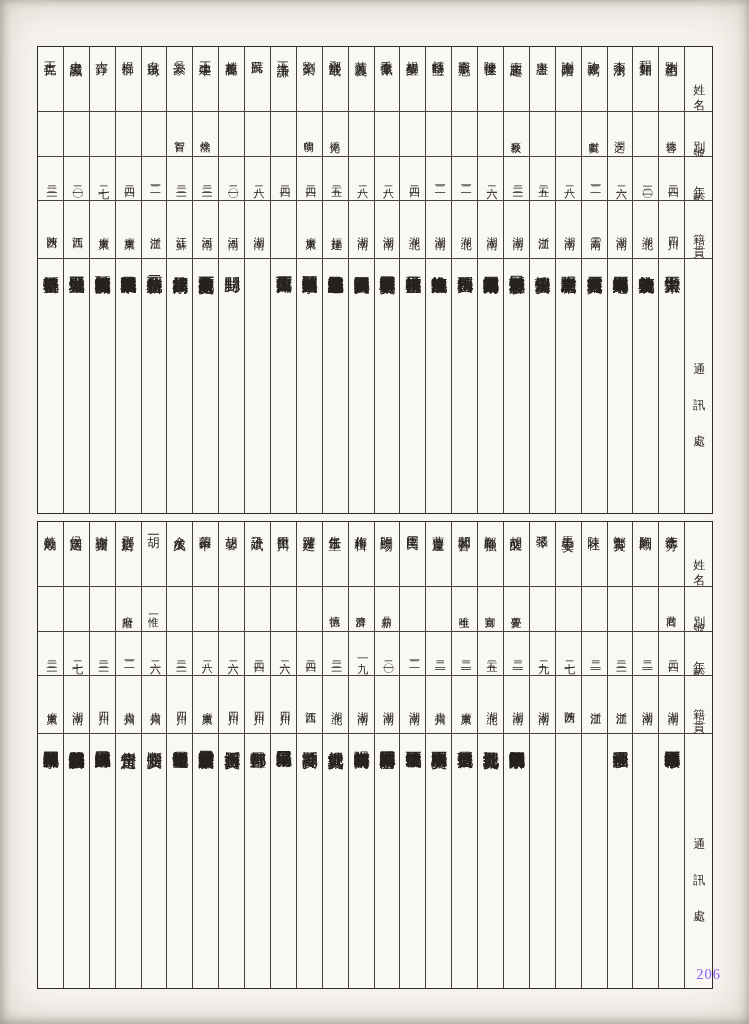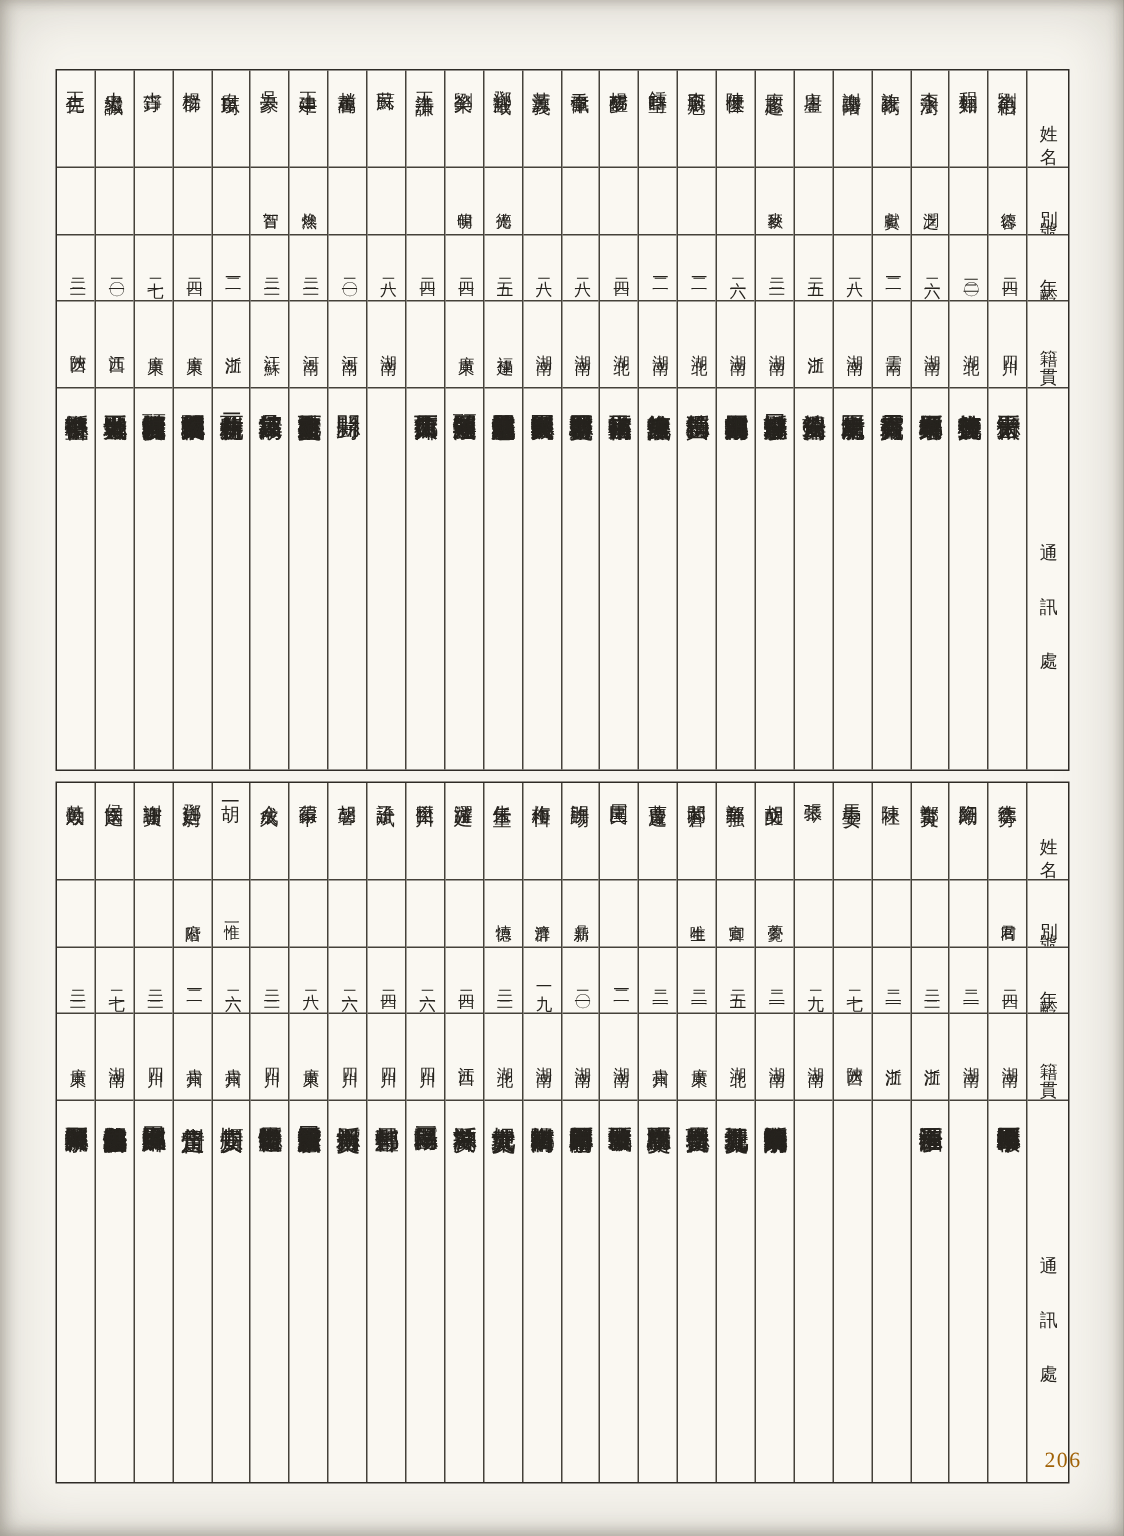--- a/index.html
+++ b/index.html
@@ -41,21 +41,21 @@
   .hcell{align-items:center}
   .hlabel{font-size:12px;color:#26231e}
   .h0{letter-spacing:15px;padding-top:15px}
   .h1{letter-spacing:7px;padding-top:7px}
   .h2{letter-spacing:6px;padding-top:6px}
   .h3{letter-spacing:12px;padding-top:12px}
   .h4{letter-spacing:36px;padding-top:36px}
   .page-number{
     position:absolute;right:28px;top:966px;
     font-family:"Liberation Serif","DejaVu Serif",serif;
-    font-size:14.5px;color:#a16207;letter-spacing:1px;
+    font-size:14.5px;color:#8b5cf6;letter-spacing:1px;
   }
 </style>
 </head>
 <body>
 
 <div class="page">
   <div class="sheet">
     <div class="reg-table">
         <div class="tcol">
           <div class="cell r-name">

